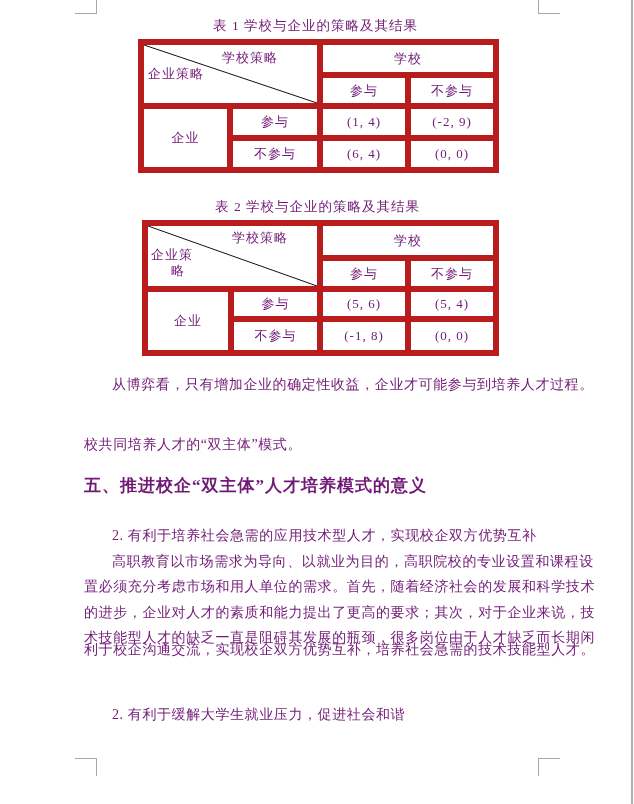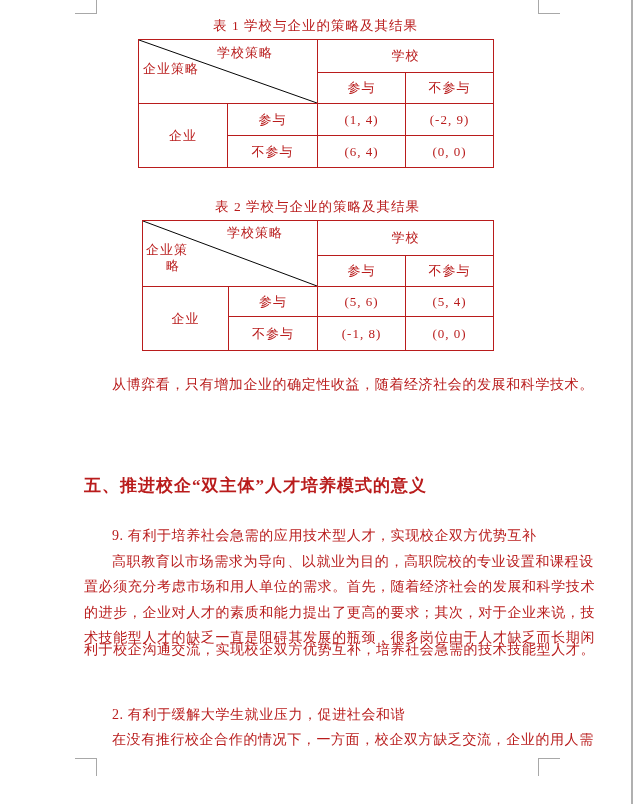--- a/index.html
+++ b/index.html
@@ -6,21 +6,21 @@
   body {
     font-family: "Liberation Serif", "DejaVu Serif", serif;
     background: #ffffff;
   }
   .page {
     position: relative;
     width: 634px;
     height: 804px;
     background: #ffffff;
     overflow: hidden;
-    color: #b91c1c;
+    color: #701a75;
   }
   
   .edge-line {
     position: absolute;
     left: 631px; top: 0; width: 2px; height: 804px;
     background: #b0b0b0;
   }
   
   .mark { position: absolute; width: 21px; height: 13px; }
   .mark-tl { left: 75px;  top: 0;     border-right: 1px solid #a8a8a8; border-bottom: 1px solid #a8a8a8; }
@@ -39,21 +39,21 @@
   .tbl-title.t1 { left: 138px; width: 355px; top: 17px; }
   .tbl-title.t2 { left: 142px; width: 351px; top: 198px; }
 
   
   table.payoff {
     position: absolute;
     border-collapse: collapse;
     table-layout: fixed;
   }
   table.payoff td {
-    border: 1px solid #b91c1c;
+    border: 6px solid #b91c1c;
     text-align: center;
     vertical-align: middle;
     font-size: 13px;
     letter-spacing: 1px;
     padding: 0;
     overflow: hidden;
   }
   table.t1 { left: 138px; top: 39px;  width: 355px; }
   table.t2 { left: 142px; top: 220px; width: 351px; }
   tr.h1a { height: 33px; }
@@ -176,26 +176,26 @@
         <td>(5, 4)</td>
       </tr>
       <tr class="d2b">
         <td>不参与</td>
         <td>(-1, 8)</td>
         <td>(0, 0)</td>
       </tr>
     </tbody>
   </table>
 
-  <div class="bodyline indent" style="top:375px">从博弈看，只有增加企业的确定性收益，随着经济社会的发展和科学技术。</div>
+  <div class="bodyline indent" style="top:375px">从博弈看，只有增加企业的确定性收益，企业才可能参与到培养人才过程。</div>
+  <div class="bodyline" style="top:435px">校共同培养人才的“双主体”模式。</div>
 
   <div class="heading">五、推进校企“双主体”人才培养模式的意义</div>
 
-  <div class="bodyline indent" style="top:526px">9. 有利于培养社会急需的应用技术型人才，实现校企双方优势互补</div>
+  <div class="bodyline indent" style="top:526px">2. 有利于培养社会急需的应用技术型人才，实现校企双方优势互补</div>
   <div class="bodyline" style="top:577px">置必须充分考虑市场和用人单位的需求。首先，随着经济社会的发展和科学技术</div>
   <div class="bodyline indent" style="top:552px">高职教育以市场需求为导向、以就业为目的，高职院校的专业设置和课程设</div>
   <div class="bodyline" style="top:628px">术技能型人才的缺乏一直是阻碍其发展的瓶颈，很多岗位由于人才缺乏而长期闲</div>
   <div class="bodyline" style="top:603px">的进步，企业对人才的素质和能力提出了更高的要求；其次，对于企业来说，技</div>
   <div class="bodyline" style="top:640px">利于校企沟通交流，实现校企双方优势互补，培养社会急需的技术技能型人才。</div>
   <div class="bodyline indent" style="top:705px">2. 有利于缓解大学生就业压力，促进社会和谐</div>
-  <div class="bodyline indent" style="top:730px">在没有推行校企合作的情况下，一方面，校企双方缺乏交流，企业的用人需</div>
 
 </div>
 
 </body></html>

